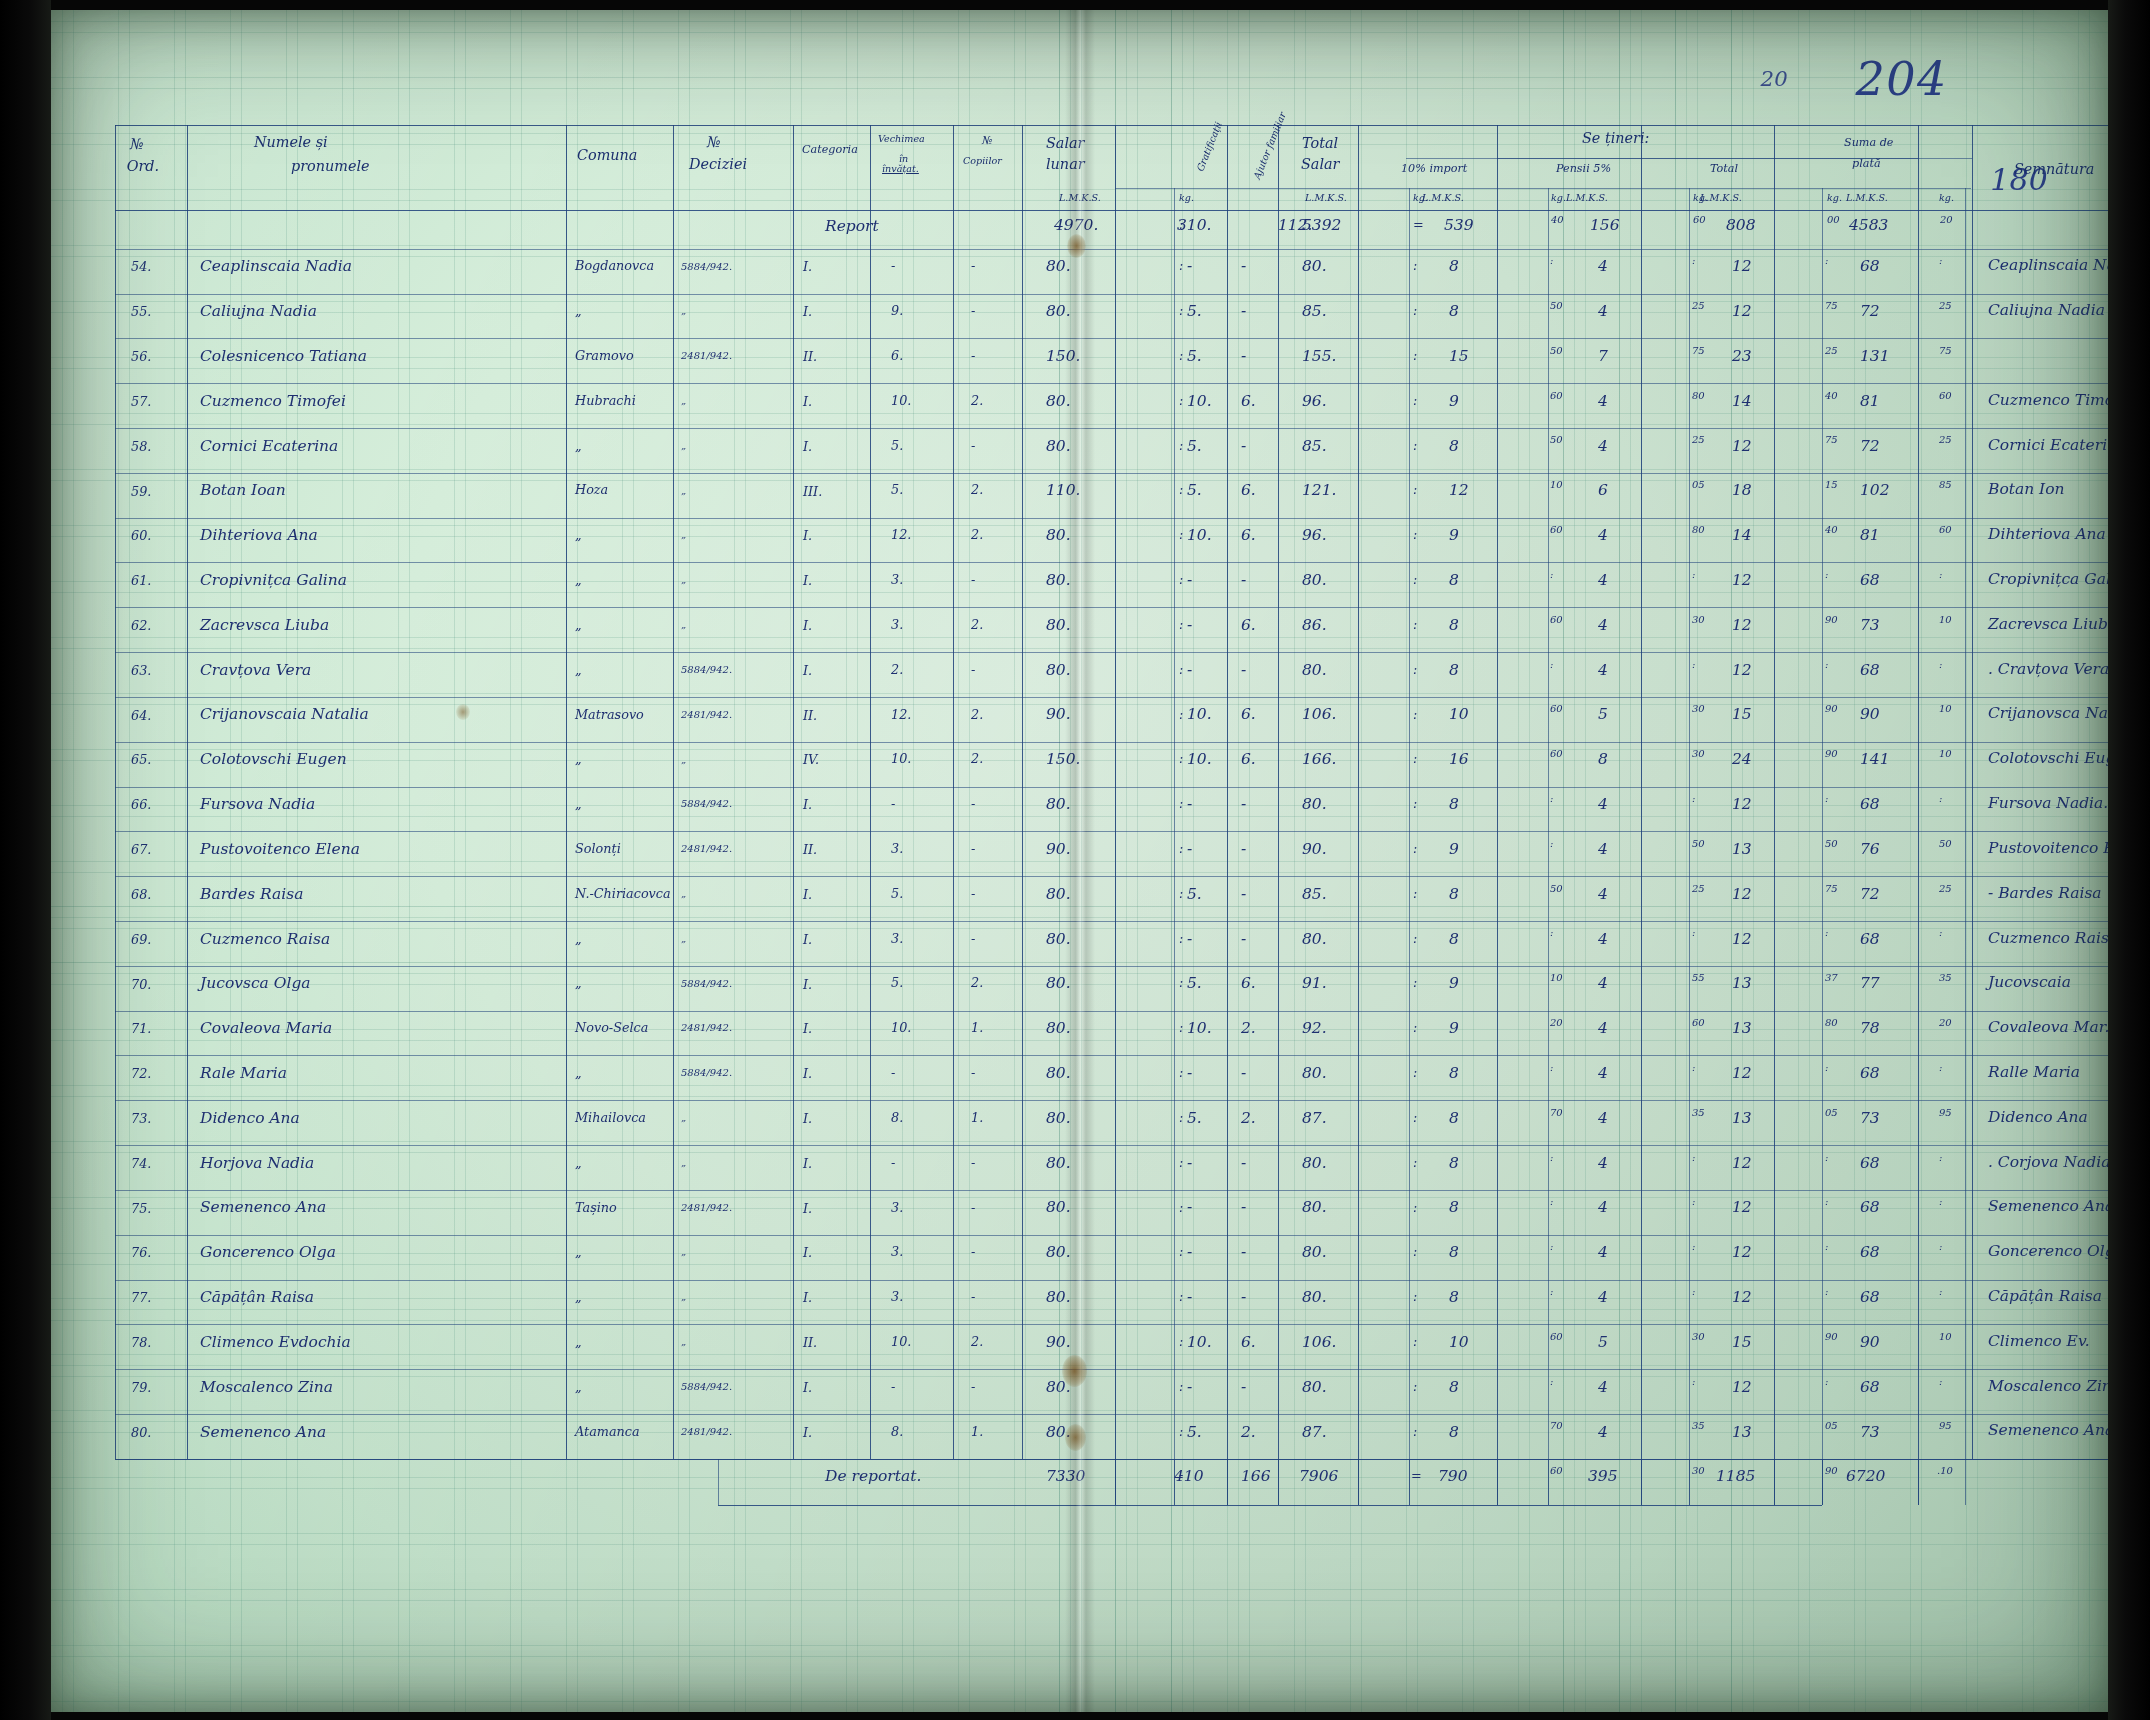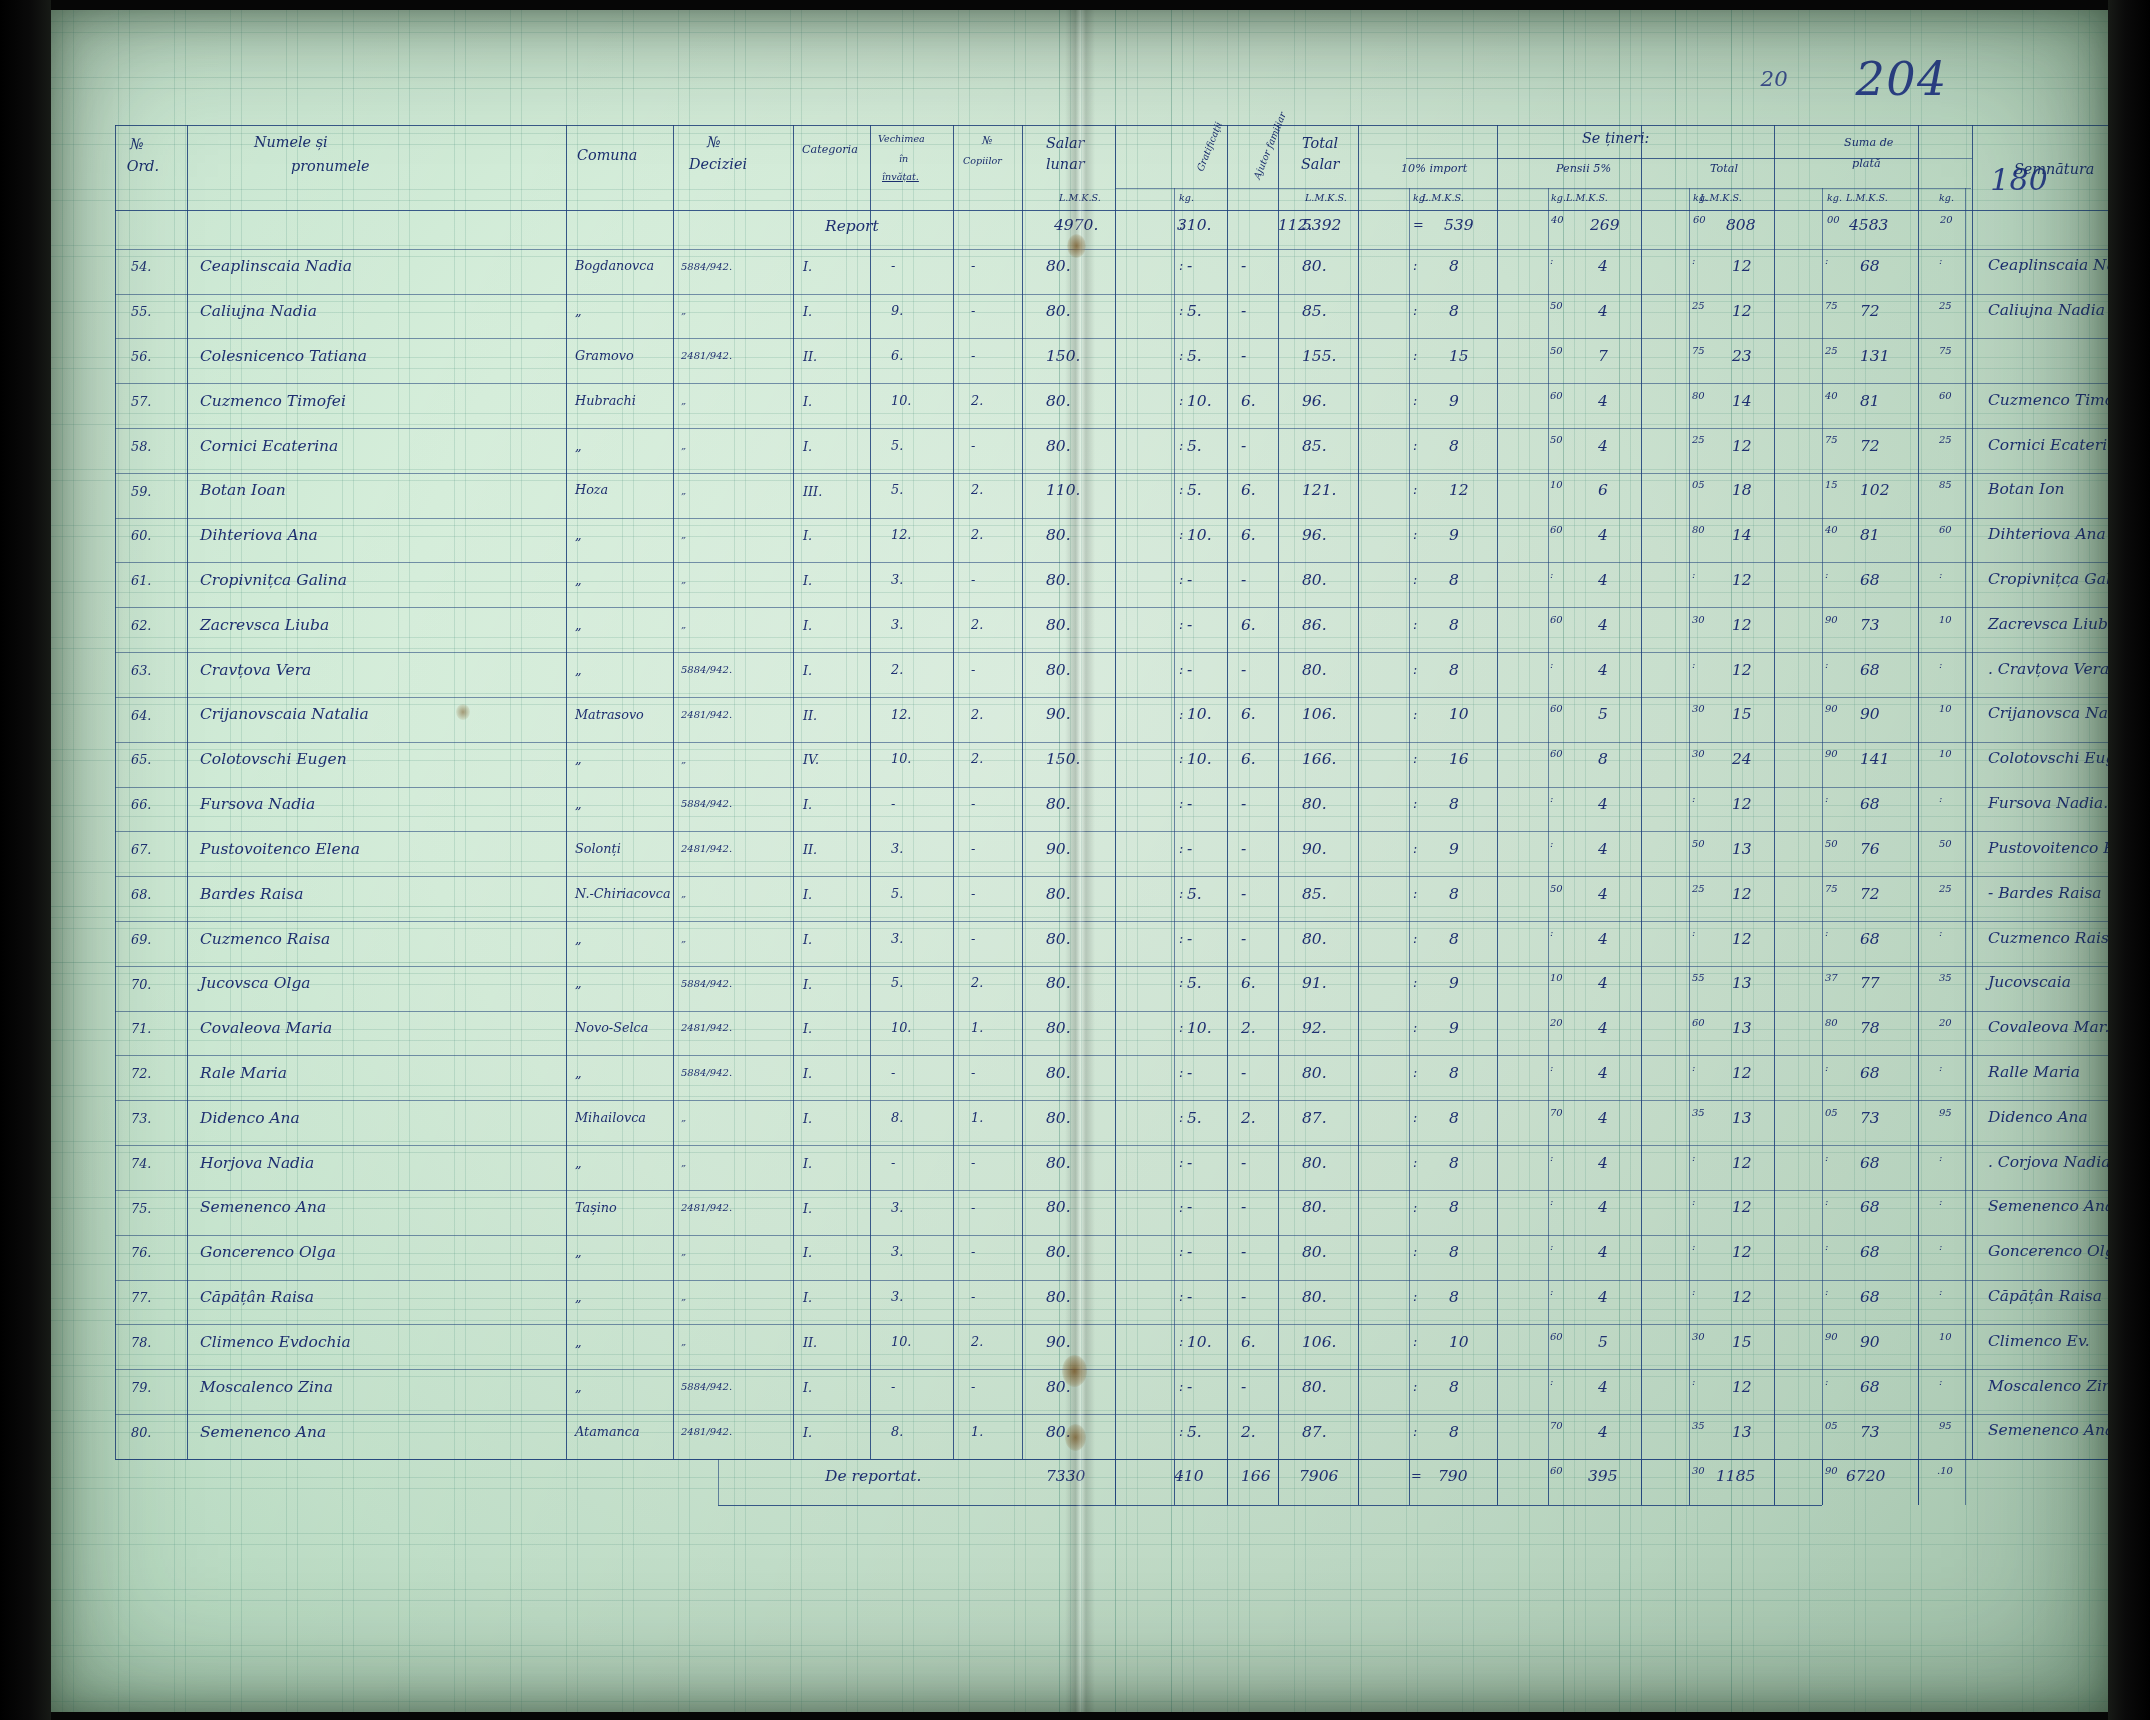--- a/index.html
+++ b/index.html
@@ -154,21 +154,21 @@
         <div class="hdr" style="left: 15px; top: 11.7px;">№</div>
         <div class="hdr" style="left: 11.7px; top: 33px;">Ord.</div>
         <div class="hdr" style="left: 139px; top: 9.6px;">Numele și</div>
         <div class="hdr" style="left: 176px; top: 33px;">pronumele</div>
         <div class="hdr" style="left: 462px; top: 22.4px;">Comuna</div>
         <div class="hdr" style="left: 592px; top: 9.6px;">№</div>
         <div class="hdr" style="left: 574px; top: 31px;">Deciziei</div>
         <div class="hdr sm" style="left: 687px; top: 18.7px;">Categoria</div>
         <div class="hdr xs" style="left: 763px; top: 8.5px;">Vechimea</div>
         <div class="hdr xs" style="left: 784px; top: 28px;">în</div>
-        <div class="hdr xs" style="left: 767px; top: 46px; text-decoration: underline;">învățat.</div>
+        <div class="hdr xs" style="left: 767px; top: 38px; text-decoration: underline;">învățat.</div>
         <div class="hdr sm" style="left: 867px; top: 9.6px;">№</div>
         <div class="hdr xs" style="left: 848px; top: 30px;">Copiilor</div>
         <div class="hdr" style="left: 931px; top: 10.7px;">Salar</div>
         <div class="hdr" style="left: 931px; top: 31px;">lunar</div>
         <div class="hdr xs" style="left: 1068px; top: 16px; transform: rotate(-68deg);">Gratificații</div>
         <div class="hdr xs" style="left: 1119px; top: 15px; transform: rotate(-68deg);">Ajutor familiar</div>
         <div class="hdr" style="left: 1187px; top: 10.7px;">Total</div>
         <div class="hdr" style="left: 1186px; top: 31px;">Salar</div>
         <div class="hdr" style="left: 1467px; top: 5.3px;">Se țineri:</div>
         <div class="hdr sm" style="left: 1286px; top: 37px;">10% import</div>
@@ -191,21 +191,21 @@
         <div class="hdr xs" style="left: 1824px; top: 67px;">kg.</div>
         <div class="cell" style="left: 710px; top: 92px;">Report</div>
         <div class="cell" style="left: 939px; top: 91px;">4970.</div>
         <div class="cell sm" style="left: 1064px; top: 92px;">:</div>
         <div class="cell" style="left: 1062px; top: 91px;">310.</div>
         <div class="cell" style="left: 1163px; top: 91px;">112.</div>
         <div class="cell" style="left: 1187px; top: 91px;">5392</div>
         <div class="cell sm" style="left: 1298px; top: 92px;">=</div>
         <div class="cell" style="left: 1329px; top: 91px;">539</div>
         <div class="cell tiny" style="left: 1436px; top: 89px;">40</div>
-        <div class="cell" style="left: 1475px; top: 91px;">269</div>
+        <div class="cell" style="left: 1475px; top: 91px;">156</div>
         <div class="cell tiny" style="left: 1578px; top: 89px;">60</div>
         <div class="cell" style="left: 1611px; top: 91px;">808</div>
         <div class="cell tiny" style="left: 1712px; top: 89px;">00</div>
         <div class="cell" style="left: 1734px; top: 91px;">4583</div>
         <div class="cell tiny" style="left: 1825px; top: 89px;">20</div>
         <div class="hline thin" style="left: 0px; top: 169px; width: 2081px;"></div>
         <div class="cell sm" style="left: 16px; top: 134px;">54.</div>
         <div class="cell" style="left: 85px; top: 132px;">Ceaplinscaia   Nadia</div>
         <div class="cell sm" style="left: 460px; top: 133px;">Bogdanovca</div>
         <div class="cell tiny" style="left: 566px; top: 136px;">5884/942.</div>

